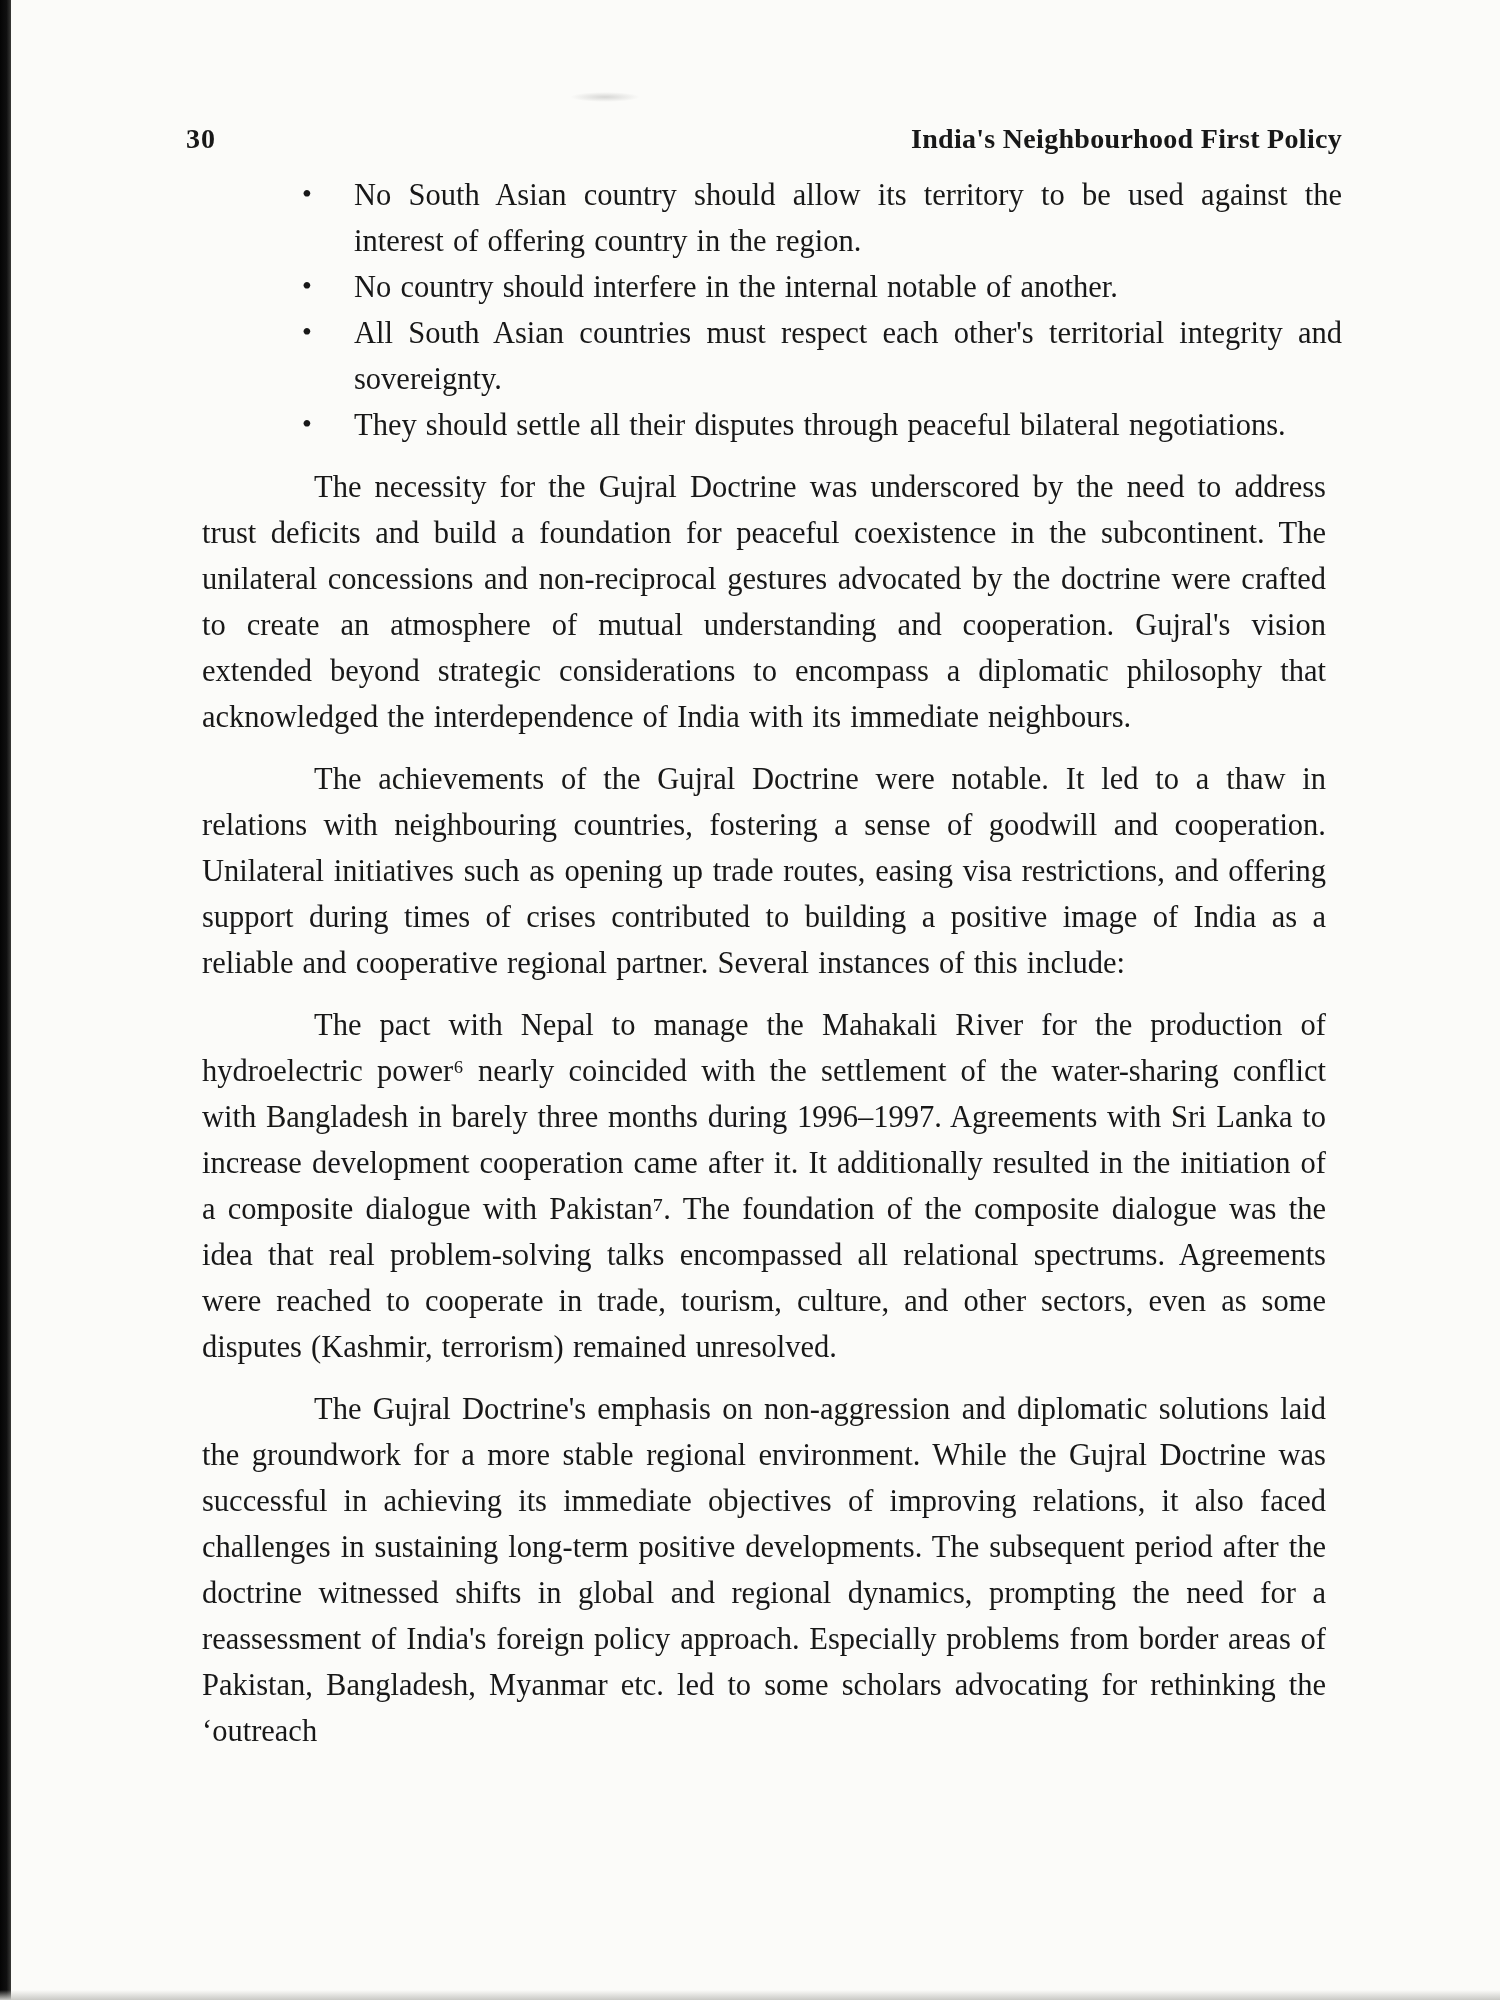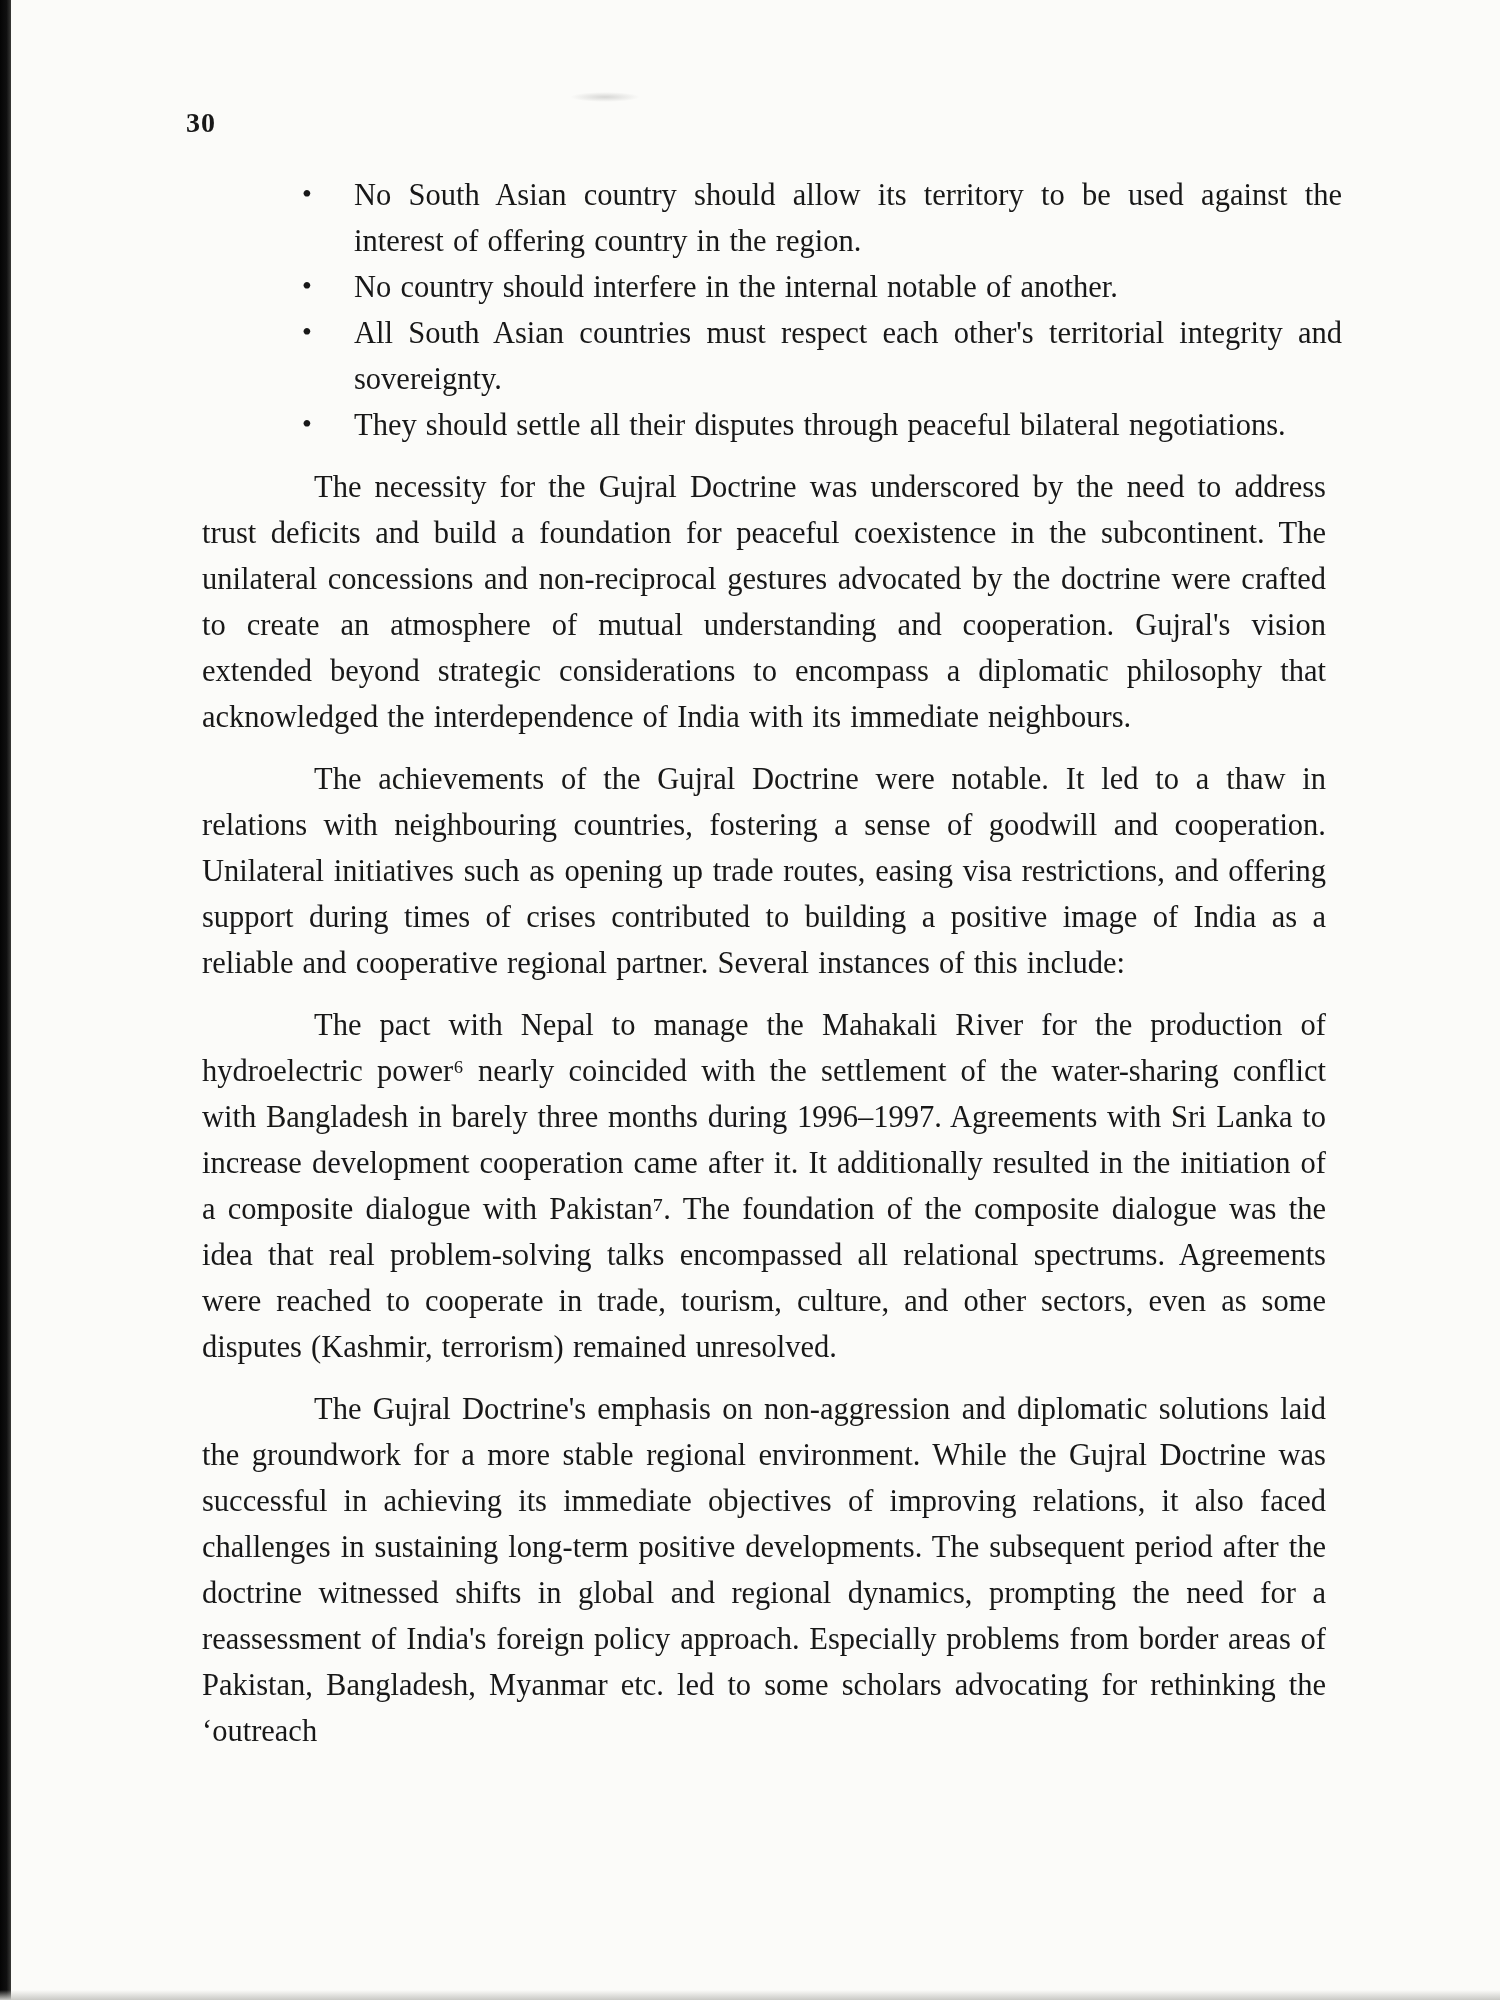--- a/index.html
+++ b/index.html
@@ -33,21 +33,21 @@
   }
   .scan-smudge {
     position: absolute;
     top: 92px; left: 570px;
     width: 70px; height: 10px;
     background: radial-gradient(ellipse at center, rgba(120,120,118,0.28), rgba(120,120,118,0) 70%);
   }
 
   .running-head {
     position: absolute;
-    top: 106px;
+    top: 122px;
     left: 186px;
     right: 158px;
     display: flex;
     justify-content: space-between;
     align-items: center;
     font-weight: bold;
     font-size: 28px;
     line-height: 34px;
   }
   .page-number { letter-spacing: 1px; }
@@ -88,20 +88,21 @@
 </head>
 <body>
 
 <div class="page">
 
   <div class="scan-edge-left"></div>
   <div class="scan-smudge"></div>
 
   <header class="running-head">
     <span class="page-number">30</span>
+    <span class="running-title">India's Neighbourhood First Policy</span>
   </header>
 
   <main class="text-block">
 
     <ul class="bullets">
       <li>
         <span class="marker">•</span>
         <span>No South Asian country should allow its territory to be used against the interest of offering country in the region.</span>
       </li>
       <li>

